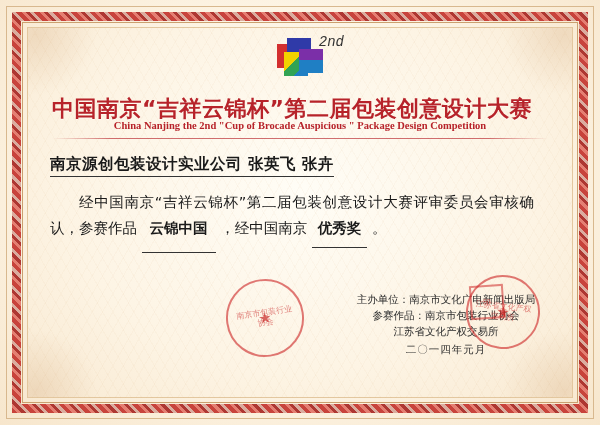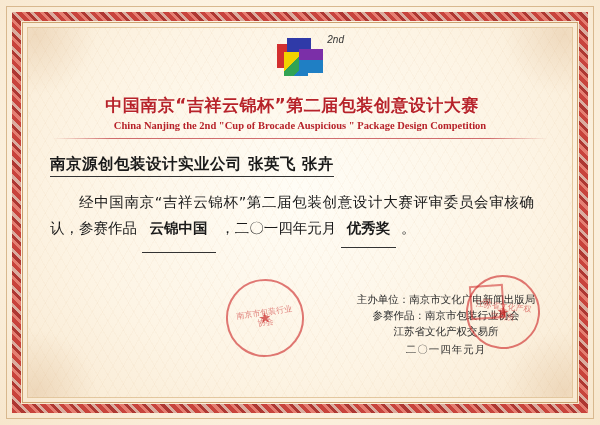--- a/index.html
+++ b/index.html
@@ -104,34 +104,34 @@
   }
   .logo-a { left: 5px;  top: 8px;  background: #d32f2f; }
   .logo-b { left: 15px; top: 2px;  background: #2f3aa8; }
   .logo-c { left: 12px; top: 16px; background:
       linear-gradient(135deg,#f2d200 0%, #f2d200 40%, #31a354 40%, #31a354 70%, #1f7fc4 70%); }
   .logo-d { left: 27px; top: 13px; background:
       linear-gradient(180deg,#7b2fa8 0%, #7b2fa8 45%, #1f7fc4 45%, #1f7fc4 100%); }
   .logo-2nd {
     position: absolute;
     right: -16px; top: -2px;
-    font-size: 10px;
+    font-size: 14px;
     color: #333;
-    font-family: Liberation Sans, sans-serif;
+    font-family: Liberation Mono, monospace;
     font-style: italic;
   }
 
   
   .title-cn {
     position: absolute;
     left: 0; right: 16px; top: 62px;
     text-align: center;
     font-family: "DejaVu Sans", sans-serif;
     font-weight: bold;
-    font-size: 17px;
+    font-size: 22px;
     letter-spacing: 0.5px;
     color: #b7232a;
     text-shadow: 0 1px 0 rgba(255,255,255,0.5);
     white-space: nowrap;
   }
   .title-en {
     position: absolute;
     left: 0; right: 0; top: 88px;
     text-align: center;
     font-family: "Liberation Serif", serif;
@@ -288,21 +288,21 @@
     <div class="title-cn">中国南京“吉祥云锦杯”第二届包装创意设计大赛</div>
     <div class="title-en">China Nanjing the 2nd "Cup of Brocade Auspicious " Package Design Competition</div>
     <div class="title-rule"></div>
 
     <div class="body-block">
       <div class="recipient">南京源创包装设计实业公司  张英飞  张卉</div>
 
       <div class="para">
         <span>经中国南京“吉祥云锦杯”第二届包装创意设计大赛评审委员会审核确认，参赛作品</span>
         <span class="fill">云锦中国</span>
-        <span>，二〇一四年元月</span>
+        <span>，经中国南京</span>
         <span class="fill-award">优秀奖</span>
         <span>。</span>
       </div>
 
     </div>
 
     <div class="signature">
       <div class="sig-line">主办单位：南京市文化广电新闻出版局</div>
       <div class="sig-line">参赛作品：南京市包装行业协会</div>
       <div class="sig-line">江苏省文化产权交易所</div>

